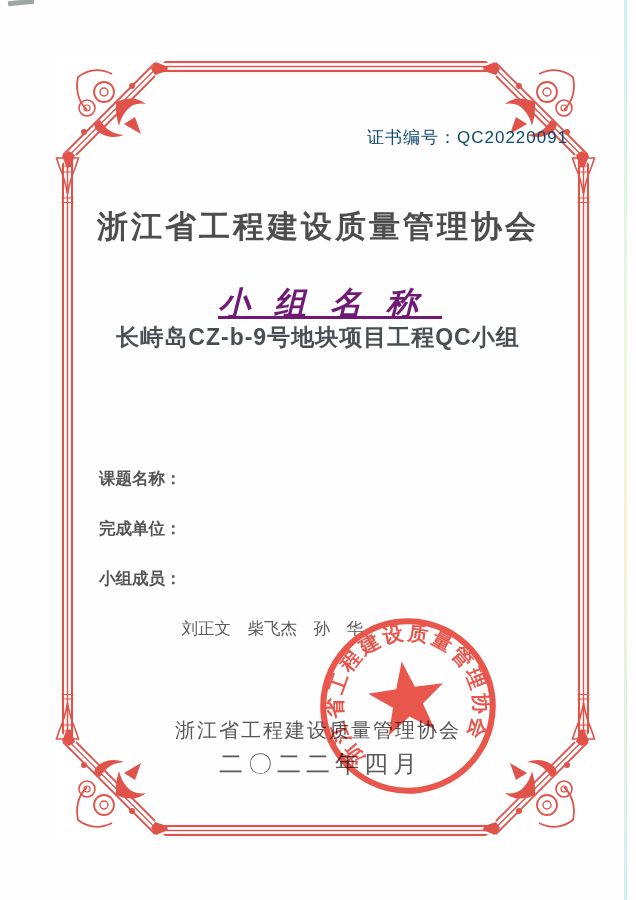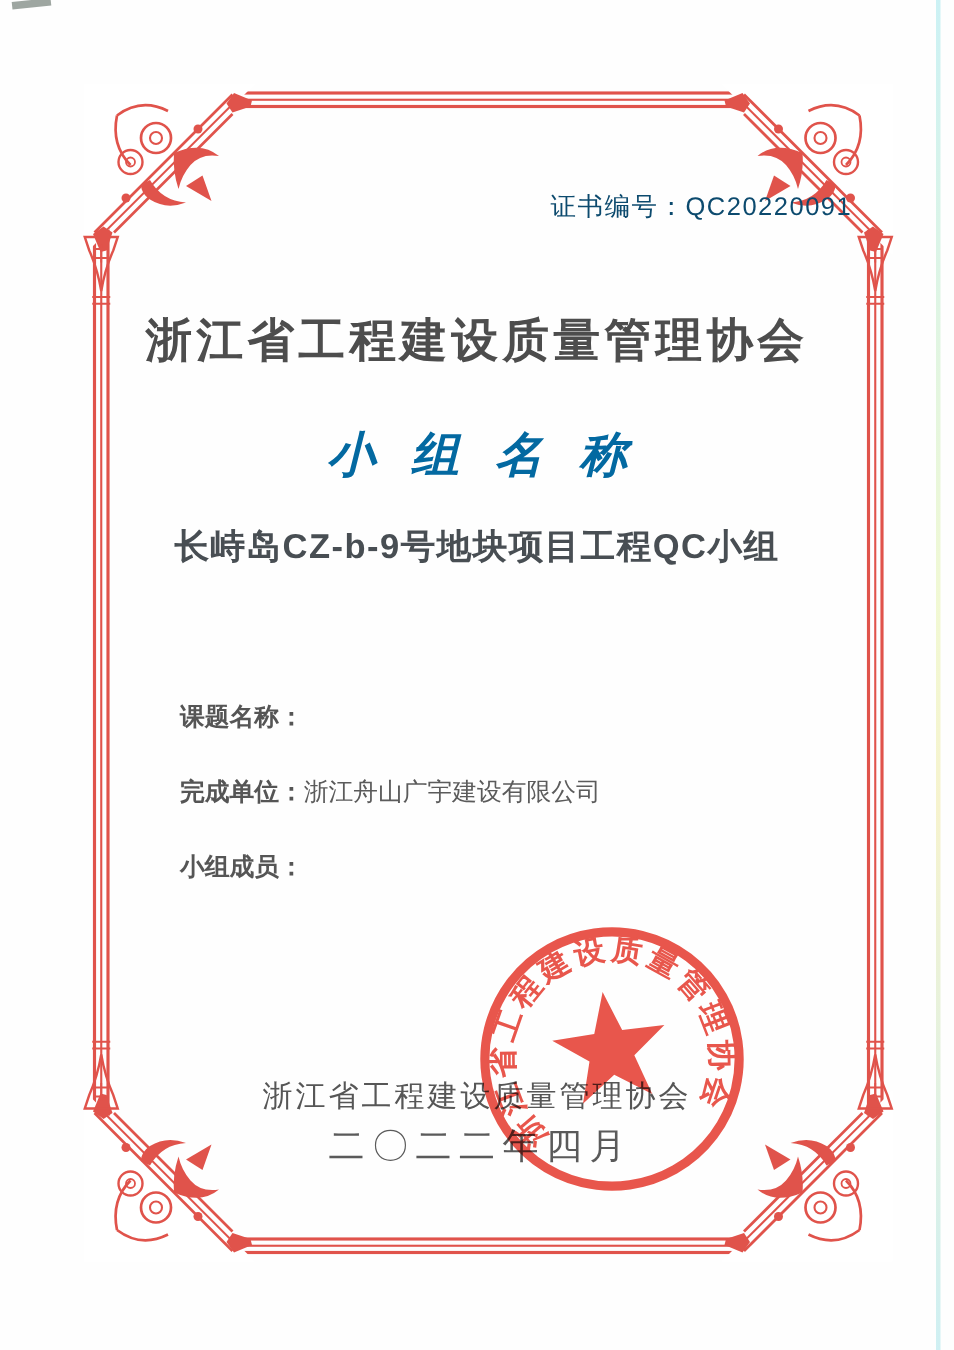--- a/index.html
+++ b/index.html
@@ -25,29 +25,29 @@
   }
   .cert-title{
     position:absolute;left:0;right:0;top:206px;
     text-align:center;font-size:31px;font-weight:700;
     letter-spacing:3px;color:#4d4d4d;
   }
   .script-heading{
     position:absolute;left:0;right:0;top:282px;
     text-align:center;text-indent:24px;
     font-family:"DejaVu Serif", serif;font-style:italic;font-weight:700;
-    font-size:32px;letter-spacing:24px;color:#0369a1;
+    font-size:32px;letter-spacing:24px;color:#701a75;text-decoration:underline;
   }
   .group-name{
-    position:absolute;left:0;right:0;top:349px;
+    position:absolute;left:0;right:0;top:322px;
     text-align:center;font-size:23px;font-weight:700;
     letter-spacing:1px;color:#484e53;
   }
   .row{
-    position:absolute;left:120px;
+    position:absolute;left:99px;
     display:flex;align-items:flex-start;
     font-size:16.5px;color:#5b5b5b;line-height:25px;
   }
   .row .lbl{font-weight:700;color:#555555;white-space:pre;}
   .row .val{white-space:pre;}
   .row-topic{top:466px;}
   .row-unit{top:516px;justify-content:flex-end;}
   .row-members{top:566px;text-align:center;}
   .footer-issuer{
     position:absolute;left:0;right:0;top:717px;
@@ -136,26 +136,26 @@
   <div class="script-heading">小组名称</div>
 
   <div class="group-name">长峙岛CZ-b-9号地块项目工程QC小组</div>
 
   <div class="row row-topic">
     <span class="lbl">课题名称：</span>
   </div>
 
   <div class="row row-unit">
     <span class="lbl">完成单位：</span>
-    <span class="val">浙江舟山广宇建设有限公司</span>
   </div>
 
   <div class="row row-members">
     <span class="lbl">小组成员：</span>
     <span class="val">
+      <span style="display:block">刘正文　柴飞杰　孙　华</span>
     </span>
   </div>
 
   <div class="footer-issuer">浙江省工程建设质量管理协会</div>
   <div class="footer-date">二〇二二年四月</div>
 
   <svg class="seal-svg" viewBox="0 0 148 148" aria-hidden="true">
     <defs>
       <path id="sealArc" d="M 38.6 109.4 A 50 50 0 1 1 109.4 109.4" fill="none"></path>
     </defs>

